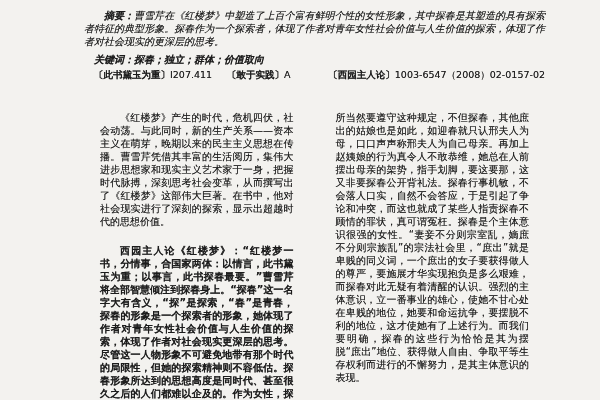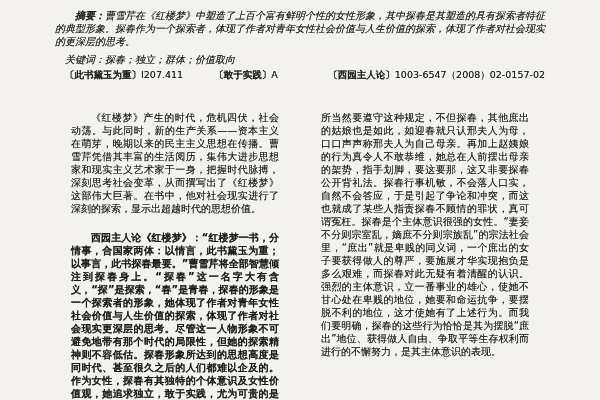--- a/index.html
+++ b/index.html
@@ -5,41 +5,41 @@
   html, body {
     margin: 0;
     padding: 0;
     background: #f3f2ef;
   }
   .page {
     position: relative;
     width: 600px;
     height: 400px;
     box-sizing: border-box;
-    padding: 9px 55px 0 55px;
+    padding: 9px 55px 0 84px;
     background: #f3f2ef;
     color: #1c1c1c;
     font-family: "DejaVu Sans", sans-serif;
     overflow: hidden;
     text-shadow: 0 0 0.5px rgba(40,40,40,0.65);
   }
   .abstract {
     font-size: 10px;
     line-height: 13px;
     text-align: justify;
     font-style: italic;
     text-indent: 2em;
   }
   .abstract-label { font-weight: bold; }
   .keywords {
     margin-top: 5px;
     font-size: 10px;
     line-height: 13px;
     font-style: italic;
-    font-weight: normal;
+    font-weight: bold;
     text-indent: 1em;
   }
   .meta-row {
     margin-top: 2px;
     font-size: 9.5px;
     line-height: 13px;
     display: flex;
     padding-left: 10px;
   }
   .meta-item { white-space: nowrap; }

